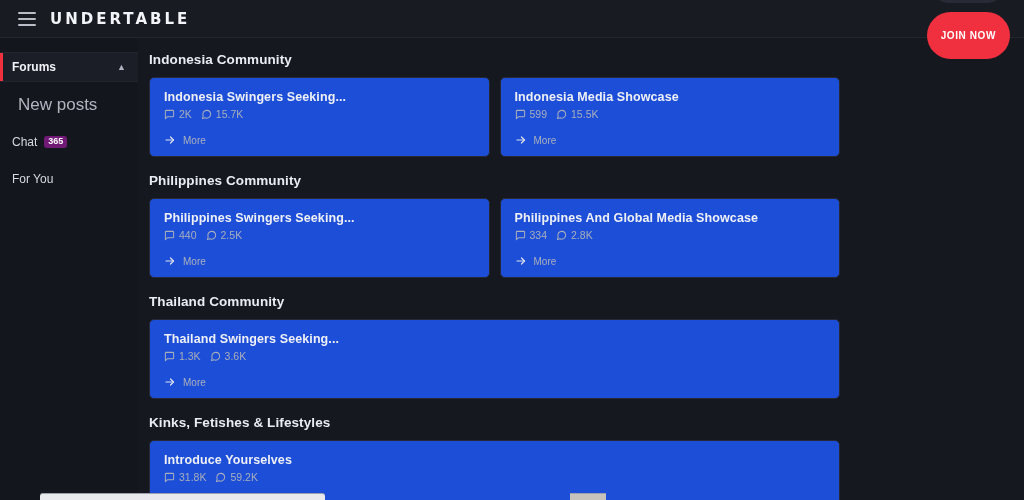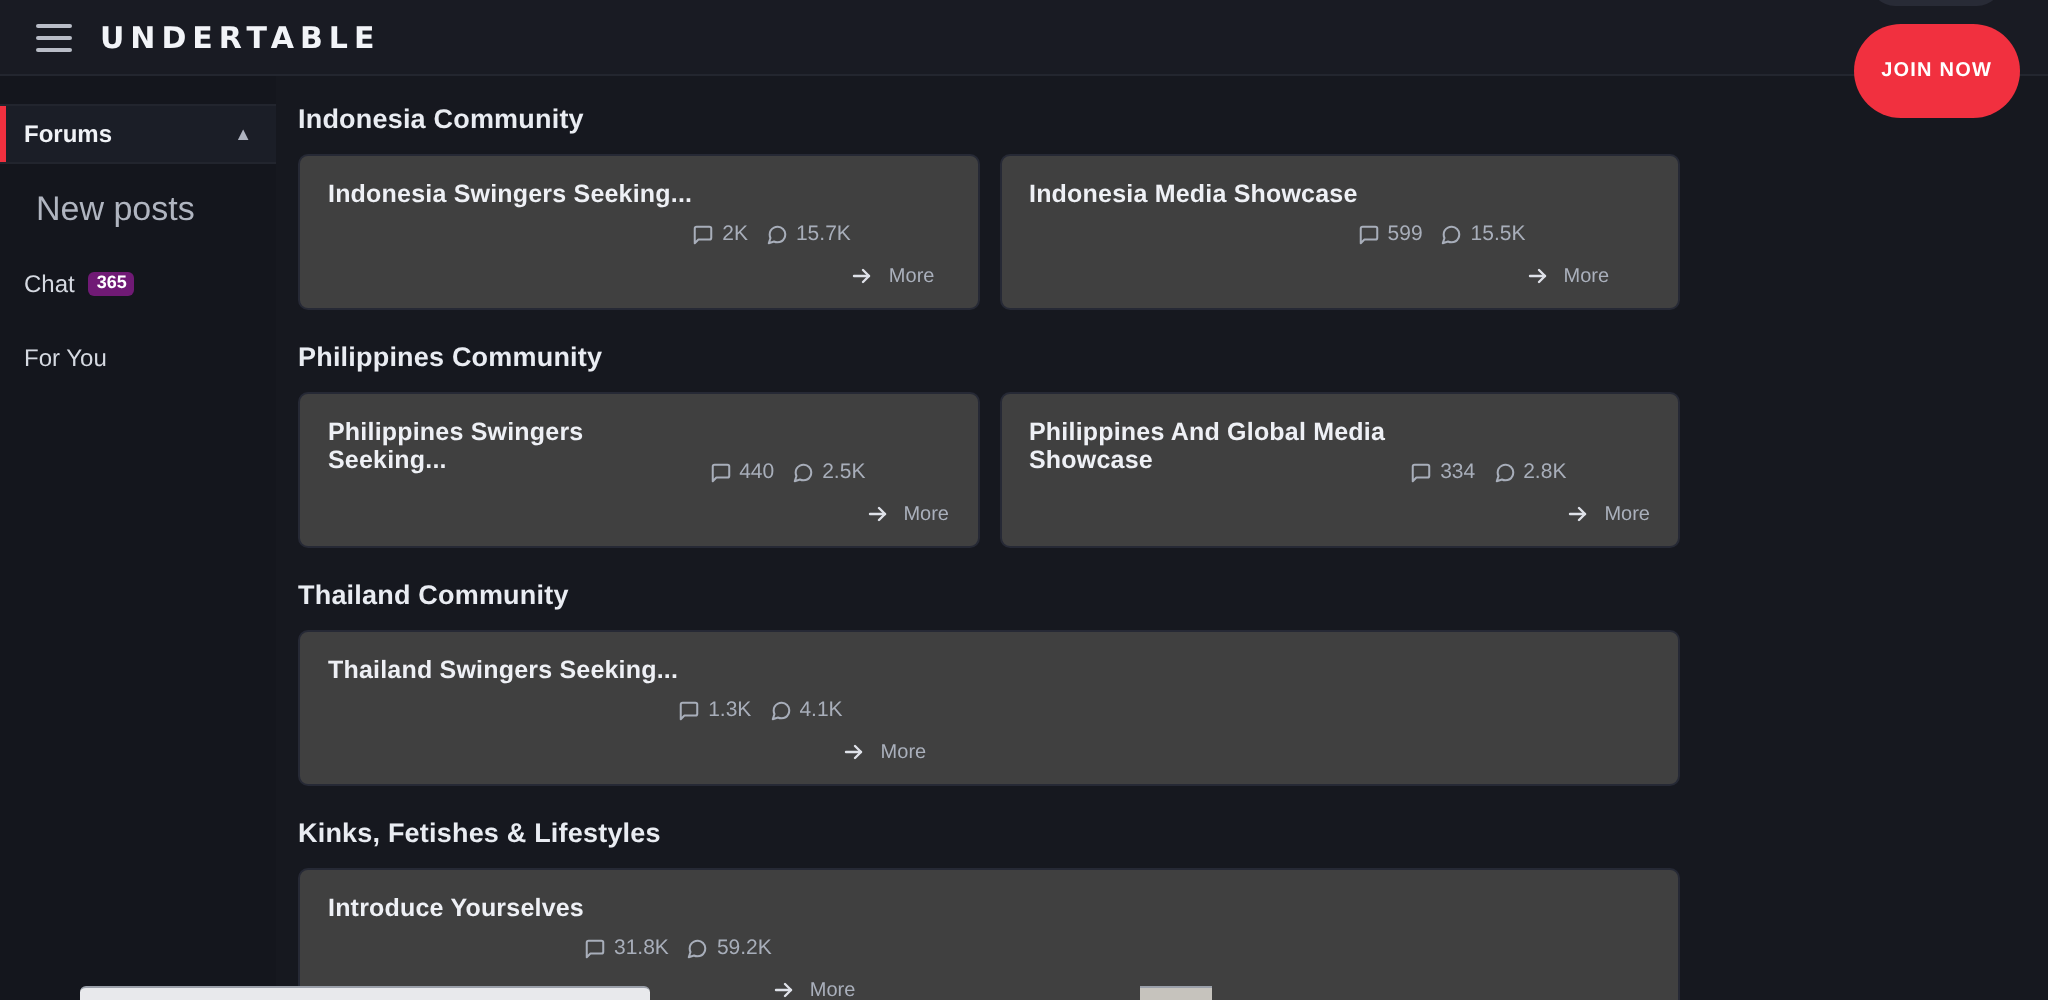--- a/index.html
+++ b/index.html
@@ -180,27 +180,27 @@
 
   .card-grid {
     display: grid;
     grid-template-columns: 1fr 1fr;
     gap: 10px;
     width: 691px;
   }
   .card-grid.single { grid-template-columns: 1fr; }
 
   .node-card {
-    background: #404040;
+    background: #1d4ed8;
     border: 1px solid #262935;
     border-radius: 5px;
     padding: 12px 14px 10px 14px;
     min-height: 78px;
     display: flex;
-    flex-direction: row;
+    flex-direction: column;
     cursor: pointer;
   }
 
   .node-title {
     font-size: 12.5px;
     font-weight: 700;
     color: #eef0f5;
     margin-bottom: 4px;
     letter-spacing: 0.1px;
   }
@@ -420,21 +420,21 @@
                 </svg>
               </span>
               <span>1.3K</span>
             </span>
             <span class="stat">
               <span>
                 <svg width="11" height="11" viewBox="0 0 24 24" fill="none" stroke="#a8aeba" stroke-width="2.2" stroke-linecap="round" stroke-linejoin="round">
                   <path d="M21 11.5a8.38 8.38 0 0 1-.9 3.8 8.5 8.5 0 0 1-7.6 4.7 8.38 8.38 0 0 1-3.8-.9L3 21l1.9-5.7a8.38 8.38 0 0 1-.9-3.8 8.5 8.5 0 0 1 4.7-7.6 8.38 8.38 0 0 1 3.8-.9h.5a8.48 8.48 0 0 1 8 8v.5z"></path>
                 </svg>
               </span>
-              <span>4.1K</span>
+              <span>3.6K</span>
             </span>
           </div>
           <div class="node-more">
             <span>
               <svg width="12" height="12" viewBox="0 0 24 24" fill="none" stroke="#dfe2e9" stroke-width="2.4" stroke-linecap="round" stroke-linejoin="round" class="arrow-ico">
                 <line x1="4" y1="12" x2="19" y2="12"></line>
                 <polyline points="13 6 19 12 13 18"></polyline>
               </svg>
             </span>
             <span>More</span>

